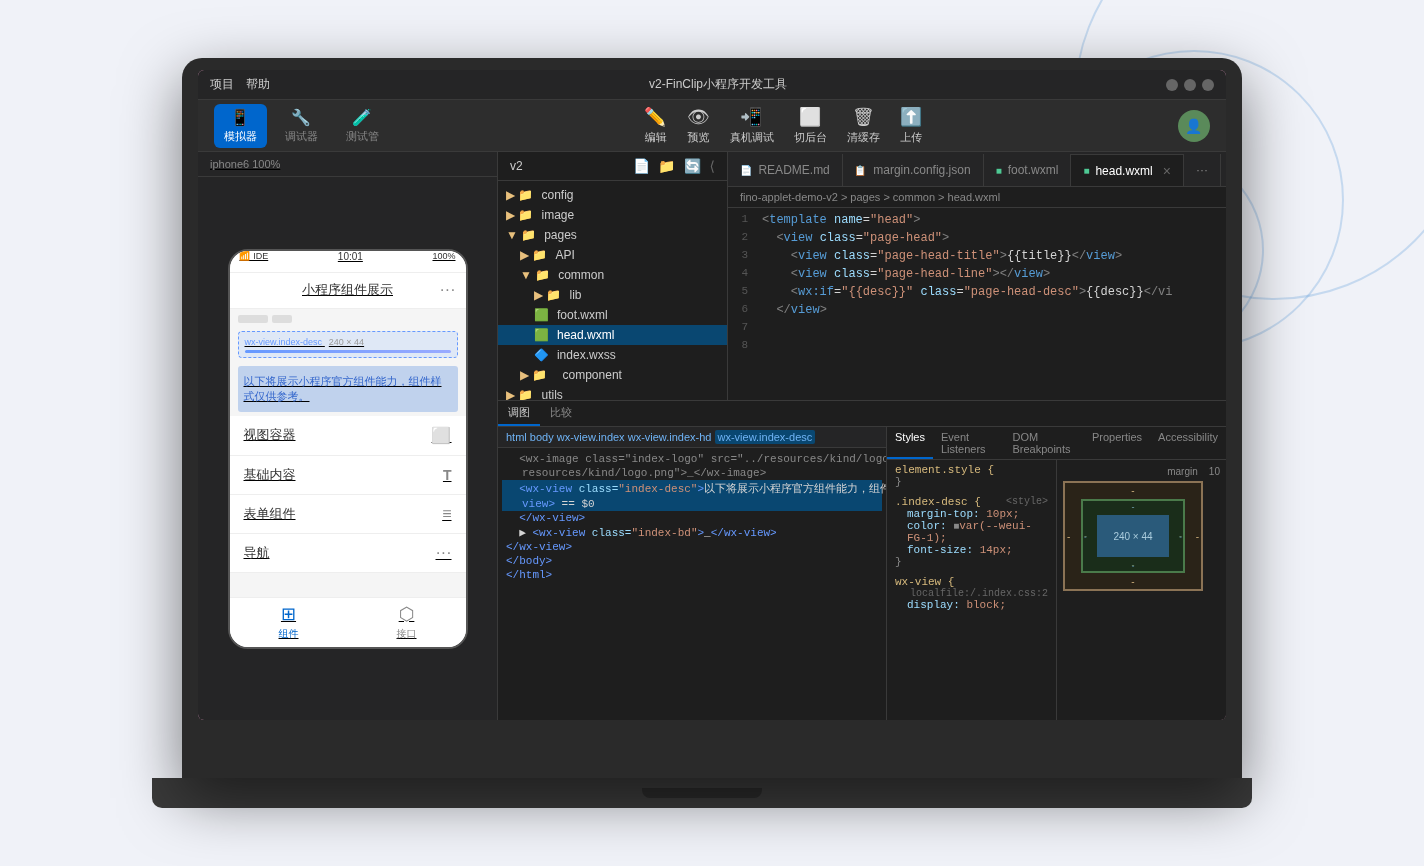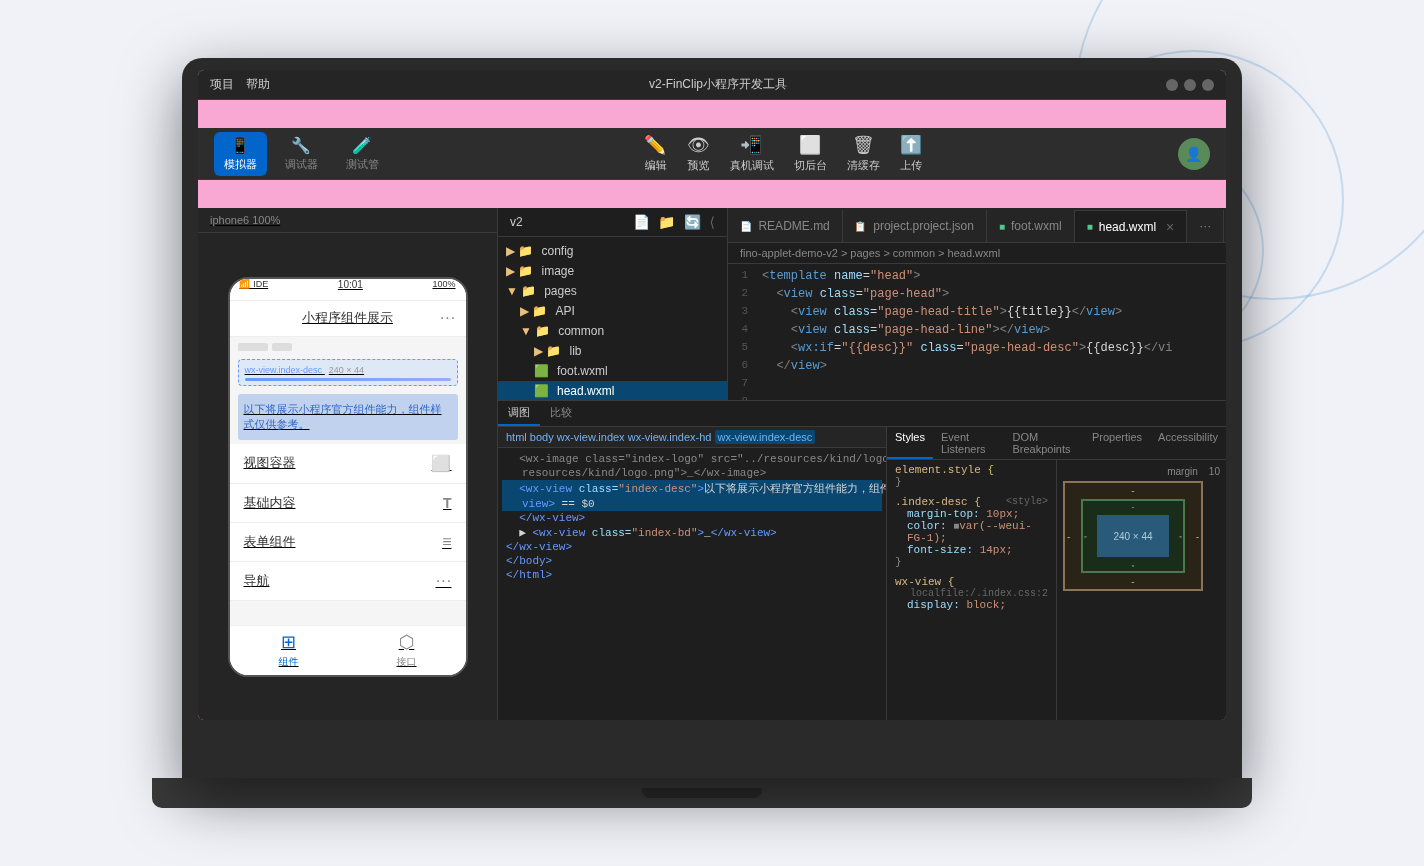--- a/index.html
+++ b/index.html
@@ -38,21 +38,20 @@
       box-shadow: 0 20px 60px rgba(0,0,0,0.5);
     }
     .laptop-screen {
       width: 100%;
       height: 650px;
       background: #f9a8d4;
       border-radius: 6px;
       overflow: hidden;
       display: flex;
       flex-direction: column;
-      gap: 28px;
     }
     .laptop-base {
       width: 1100px;
       height: 30px;
       background: #3a3a3a;
       border-radius: 0 0 10px 10px;
       margin-left: -20px;
       display: flex;
       align-items: center;
       justify-content: center;
@@ -734,21 +733,21 @@
 
             <div class="editor-panel">
 
               <div class="editor-tabs">
                 <div class="editor-tab">
                   <span style="font-size:10px;">📄</span>
                   <span>README.md</span>
                 </div>
                 <div class="editor-tab">
                   <span style="font-size:10px;">📋</span>
-                  <span>project.project.json</span>
+                  <span>margin.config.json</span>
                 </div>
                 <div class="editor-tab">
                   <span style="color:#4ec994;font-size:10px;">■</span>
                   <span>foot.wxml</span>
                 </div>
                 <div class="editor-tab active">
                   <span style="color:#4ec994;font-size:10px;">■</span>
                   <span>head.wxml</span>
                   <span class="tab-close">×</span>
                 </div>

